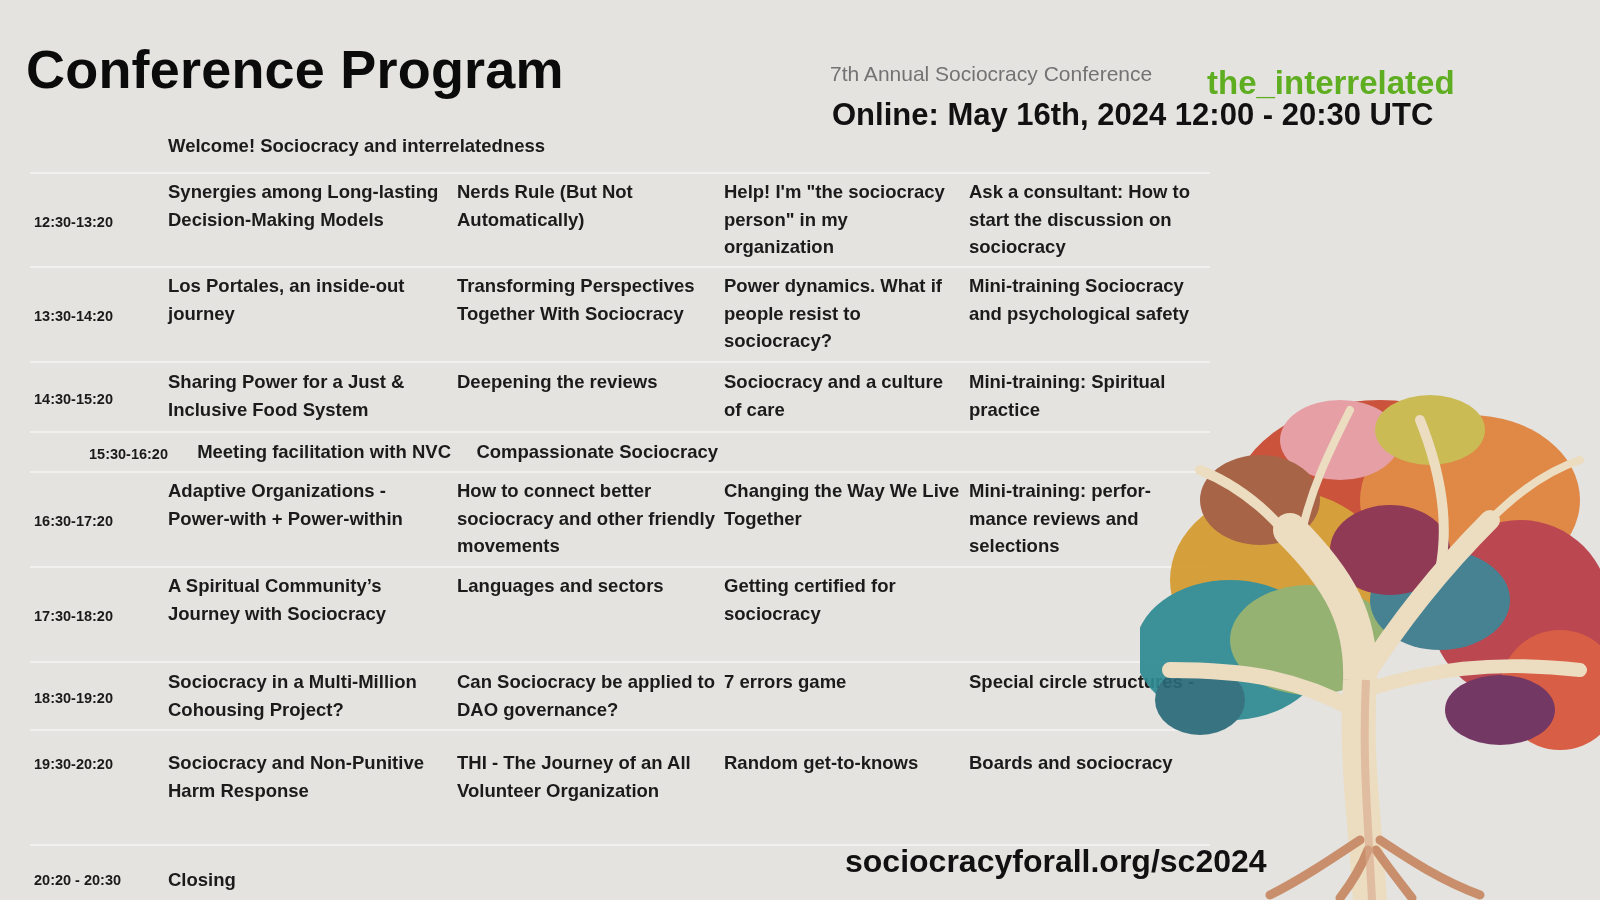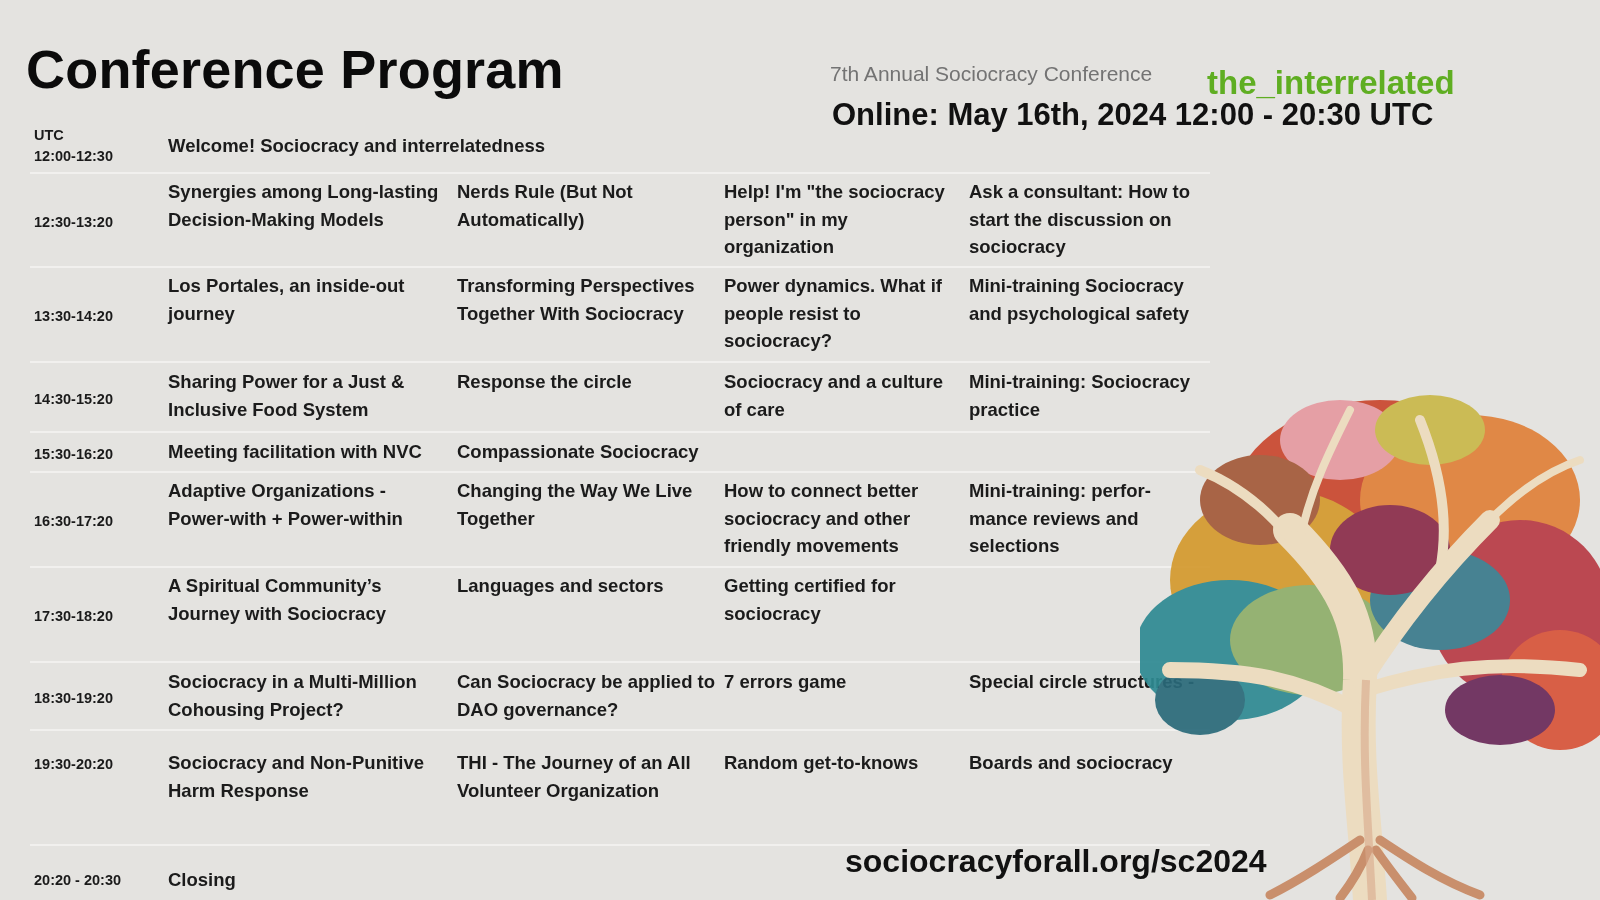--- a/index.html
+++ b/index.html
@@ -35,21 +35,21 @@
     }
     .row .cell {
       font-size:18.5px; font-weight:700; color:#1b1b1b; line-height:27.5px;
       align-self:start; padding-right:6px;
     }
     .row.r0 { height:52px; }
     .row.r0 .cell { align-self:center; }
     .row.r1 { height:94px; padding-top:4px; box-sizing:border-box; }
     .row.r2 { height:95px; padding-top:4px; box-sizing:border-box; }
     .row.r3 { height:70px; padding-top:5px; box-sizing:border-box; }
-    .row.r4 { height:40px; padding-top:5px; box-sizing:border-box; }
+    .row.r4 { height:40px; padding-top:5px; box-sizing:border-box;text-align:right; }
     .row.r5 { height:95px; padding-top:4px; box-sizing:border-box; }
     .row.r6 { height:95px; padding-top:4px; box-sizing:border-box; }
     .row.r7 { height:68px; padding-top:5px; box-sizing:border-box; }
     .row.r8 { height:115px; padding-top:18px; box-sizing:border-box; }
     .row.r9 { height:44px; border-bottom:none; padding-top:20px; box-sizing:border-box; }
     .row.r0 .time { line-height:21px; }
     .welcome-cell { grid-column: 2 / span 4; }
     .url {
       position:absolute; left:845px; top:843px; font-size:32px; font-weight:700; color:#111;
     }
@@ -61,24 +61,20 @@
 <body>
 
 <div class="title">Conference Program</div>
 <div class="subtitle">7th Annual Sociocracy Conference</div>
 <div class="brand">the_interrelated</div>
 <div class="dateline">Online: May 16th, 2024 12:00 - 20:30 UTC</div>
 
 <div class="schedule">
 
   <div class="row r0">
-    <div class="time">
-      <div>UTC</div>
-      <div>12:00-12:30</div>
-    </div>
     <div class="cell welcome-cell">Welcome! Sociocracy and interrelatedness</div>
   </div>
 
   <div class="row r1">
     <div class="time" style="align-self:center">12:30-13:20</div>
     <div class="cell">Synergies among Long-lasting Decision-Making Models</div>
     <div class="cell">Nerds Rule (But Not Automatically)</div>
     <div class="cell">Help! I'm "the sociocracy person" in my organization</div>
     <div class="cell">Ask a consultant: How to start the discussion on sociocracy</div>
   </div>
@@ -87,36 +83,36 @@
     <div class="time" style="align-self:center">13:30-14:20</div>
     <div class="cell">Los Portales, an inside-out journey</div>
     <div class="cell">Transforming Perspectives Together With Sociocracy</div>
     <div class="cell">Power dynamics. What if people resist to sociocracy?</div>
     <div class="cell">Mini-training Sociocracy and psychological safety</div>
   </div>
 
   <div class="row r3">
     <div class="time" style="align-self:center">14:30-15:20</div>
     <div class="cell">Sharing Power for a Just &amp; Inclusive Food System</div>
-    <div class="cell">Response the circle</div>
+    <div class="cell">Deepening the reviews</div>
     <div class="cell">Sociocracy and a culture of care</div>
-    <div class="cell">Mini-training: Sociocracy practice</div>
+    <div class="cell">Mini-training: Spiritual practice</div>
   </div>
 
   <div class="row r4">
     <div class="time" style="align-self:center">15:30-16:20</div>
     <div class="cell">Meeting facilitation with NVC</div>
     <div class="cell">Compassionate Sociocracy</div>
   </div>
 
   <div class="row r5">
     <div class="time" style="align-self:center">16:30-17:20</div>
     <div class="cell">Adaptive Organizations - Power-with + Power-within</div>
+    <div class="cell">How to connect better sociocracy and other friendly movements</div>
     <div class="cell">Changing the Way We Live Together</div>
-    <div class="cell">How to connect better sociocracy and other friendly movements</div>
     <div class="cell">Mini-training: perfor-mance reviews and selections</div>
   </div>
 
   <div class="row r6">
     <div class="time" style="align-self:center">17:30-18:20</div>
     <div class="cell">A Spiritual Community’s Journey with Sociocracy</div>
     <div class="cell">Languages and sectors</div>
     <div class="cell">Getting certified for sociocracy</div>
   </div>
 

